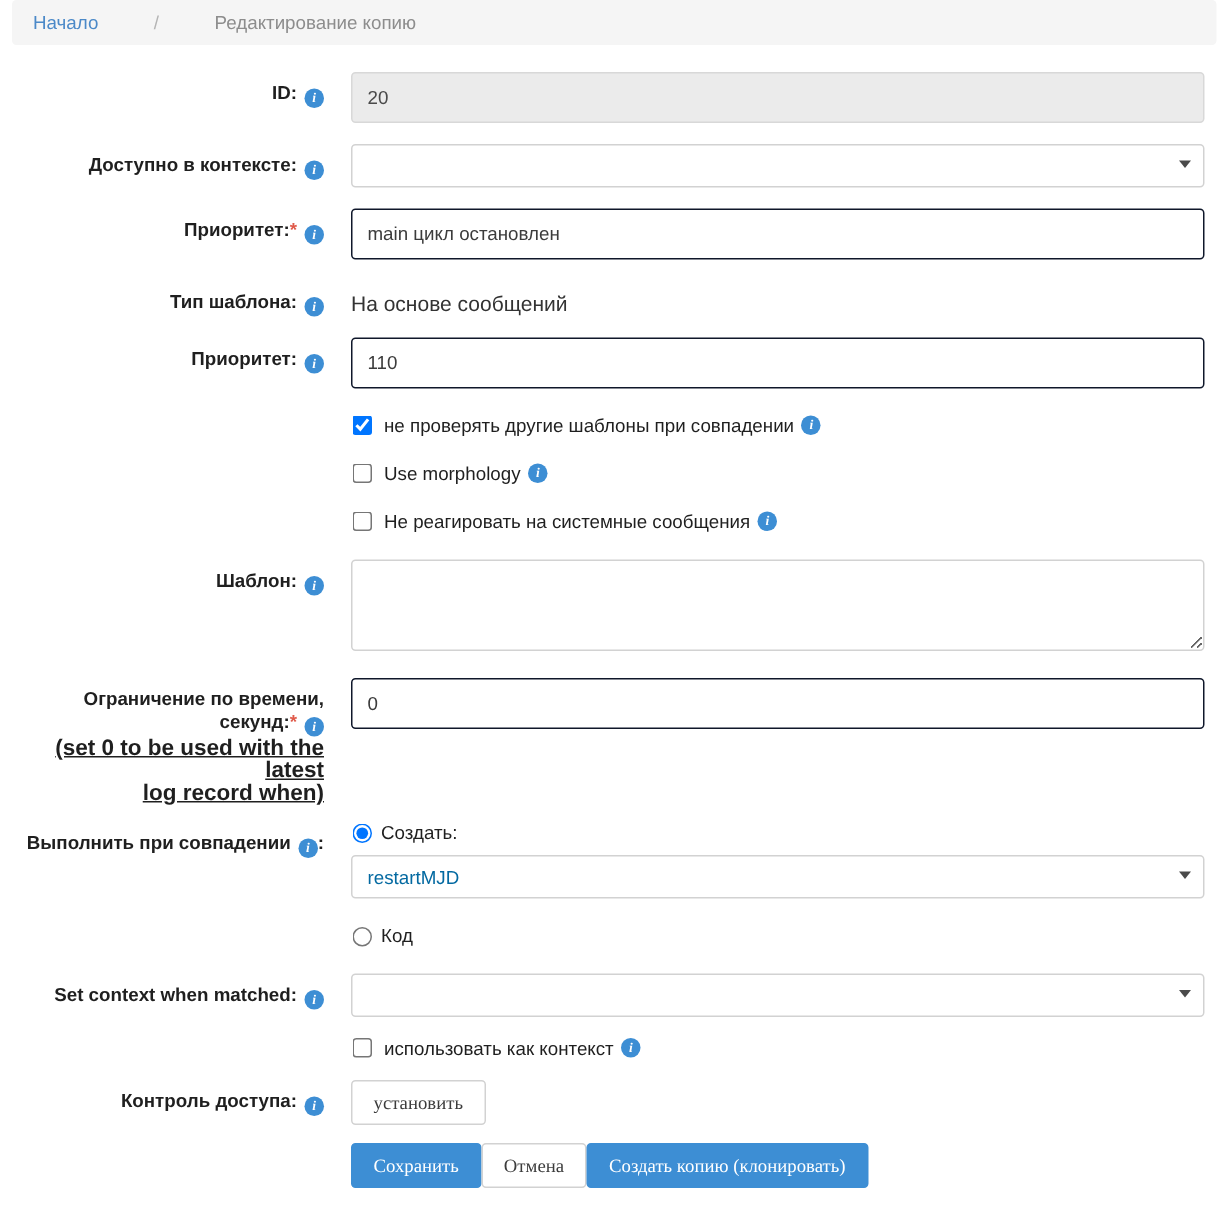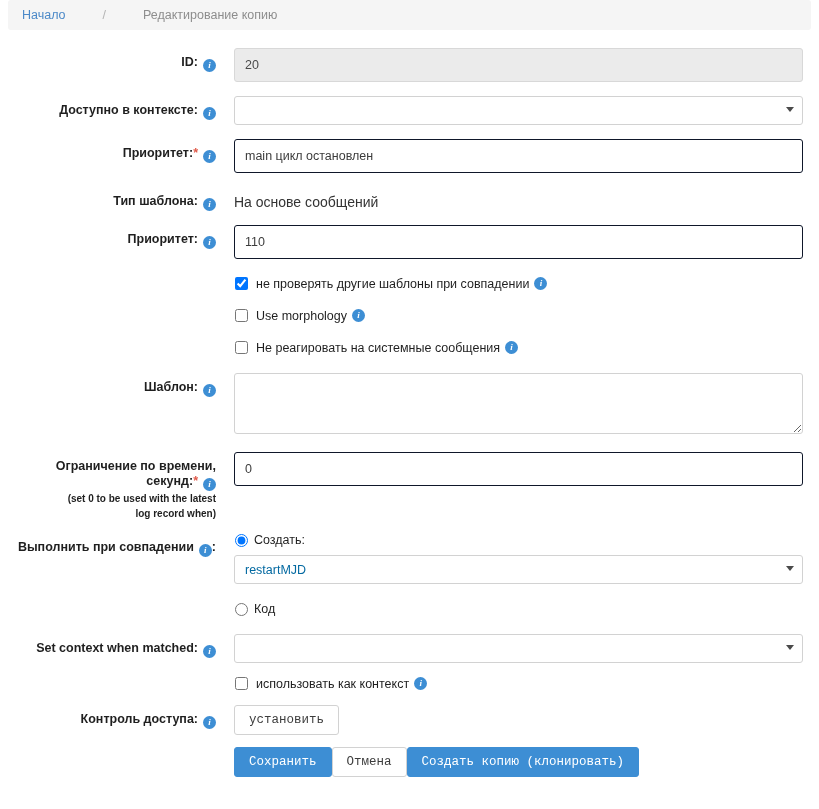--- a/index.html
+++ b/index.html
@@ -156,21 +156,21 @@
     align-items: center;
     font-size: 12.5px;
     color: #1f1f1f;
   }
   .radio-row input[type=radio] {
     margin: 0 6px 0 1px;
     cursor: pointer;
   }
 
   .btn {
-    font-family: Liberation Mono, monospace;
+    font-family: Liberation Serif, serif;
     font-size: 12.5px;
     border-radius: 3px;
     height: 30px;
     padding: 0 14px;
     cursor: pointer;
     line-height: 28px;
     display: inline-block;
   }
   .btn-primary {
     background: #3d8ed4;
@@ -181,21 +181,21 @@
     background: #ffffff;
     border: 1px solid #d2d2d2;
     color: #3c3c3c;
   }
   .btn-row { display: flex; align-items: center; }
 
   .spacer-8  { height: 8px; }
   .spacer-12 { height: 12px; }
   .spacer-14 { height: 14px; }
   .spacer-18 { height: 18px; }
-  .hint-line { font-weight: bold; font-size: 10px; line-height: 15px; }
+  .hint-line { font-weight: bold; font-size: 15px; line-height: 15px; text-decoration: underline; }
 </style>
 </head>
 <body>
 
 <div class="breadcrumb-bar">
   <a class="crumb-link">Начало</a>
   <span class="crumb-sep">/</span>
   <span class="crumb-current">Редактирование копию</span>
 </div>
 

